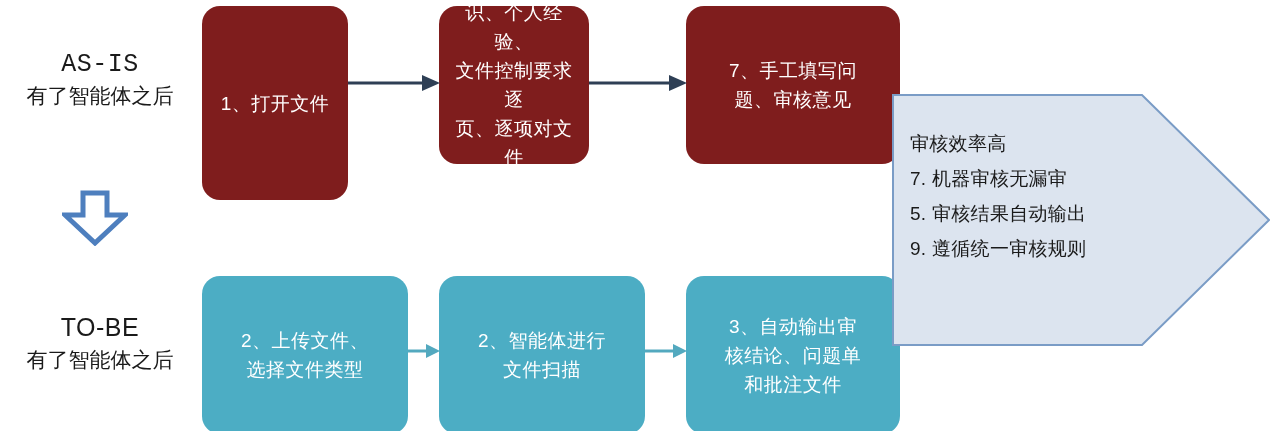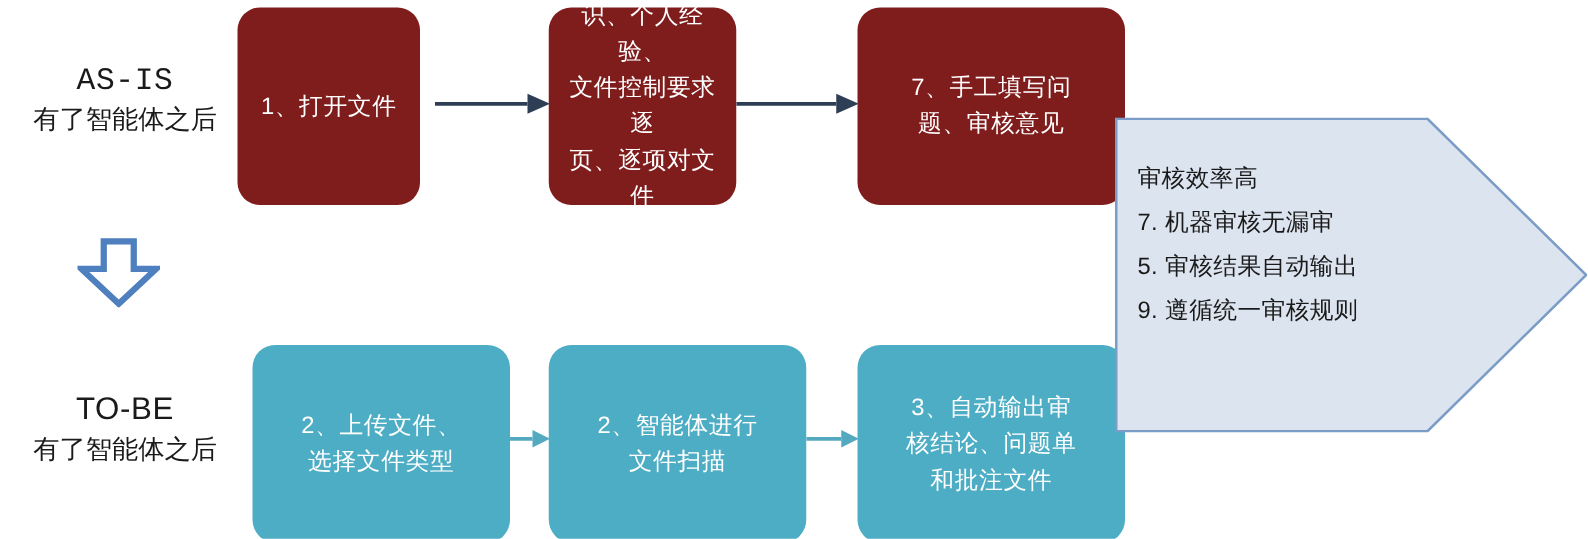--- a/index.html
+++ b/index.html
@@ -57,21 +57,21 @@
   .pbox .txt {
     font-size: 19px;
     line-height: 29px;
     letter-spacing: 0.5px;
     white-space: pre-line;
   }
   .blue { background: #7f1d1d; }
   .teal { background: #4cadc4; }
 
   
-  #box-asis-1 { left: 190px; top: 6px;  width: 146px; height: 158px; text-align: center; }
+  #box-asis-1 { left: 202px; top: 6px;  width: 146px; height: 194px; text-align: center; }
   #box-asis-2 { left: 439px; top: 6px;  width: 150px; height: 158px; }
   #box-asis-3 { left: 686px; top: 6px;  width: 214px; height: 158px; }
 
   
   #box-tobe-1 { left: 202px; top: 276px; width: 206px; height: 158px; }
   #box-tobe-2 { left: 439px; top: 276px; width: 206px; height: 158px; }
   #box-tobe-3 { left: 686px; top: 276px; width: 214px; height: 158px; }
 
   
   .conn {

